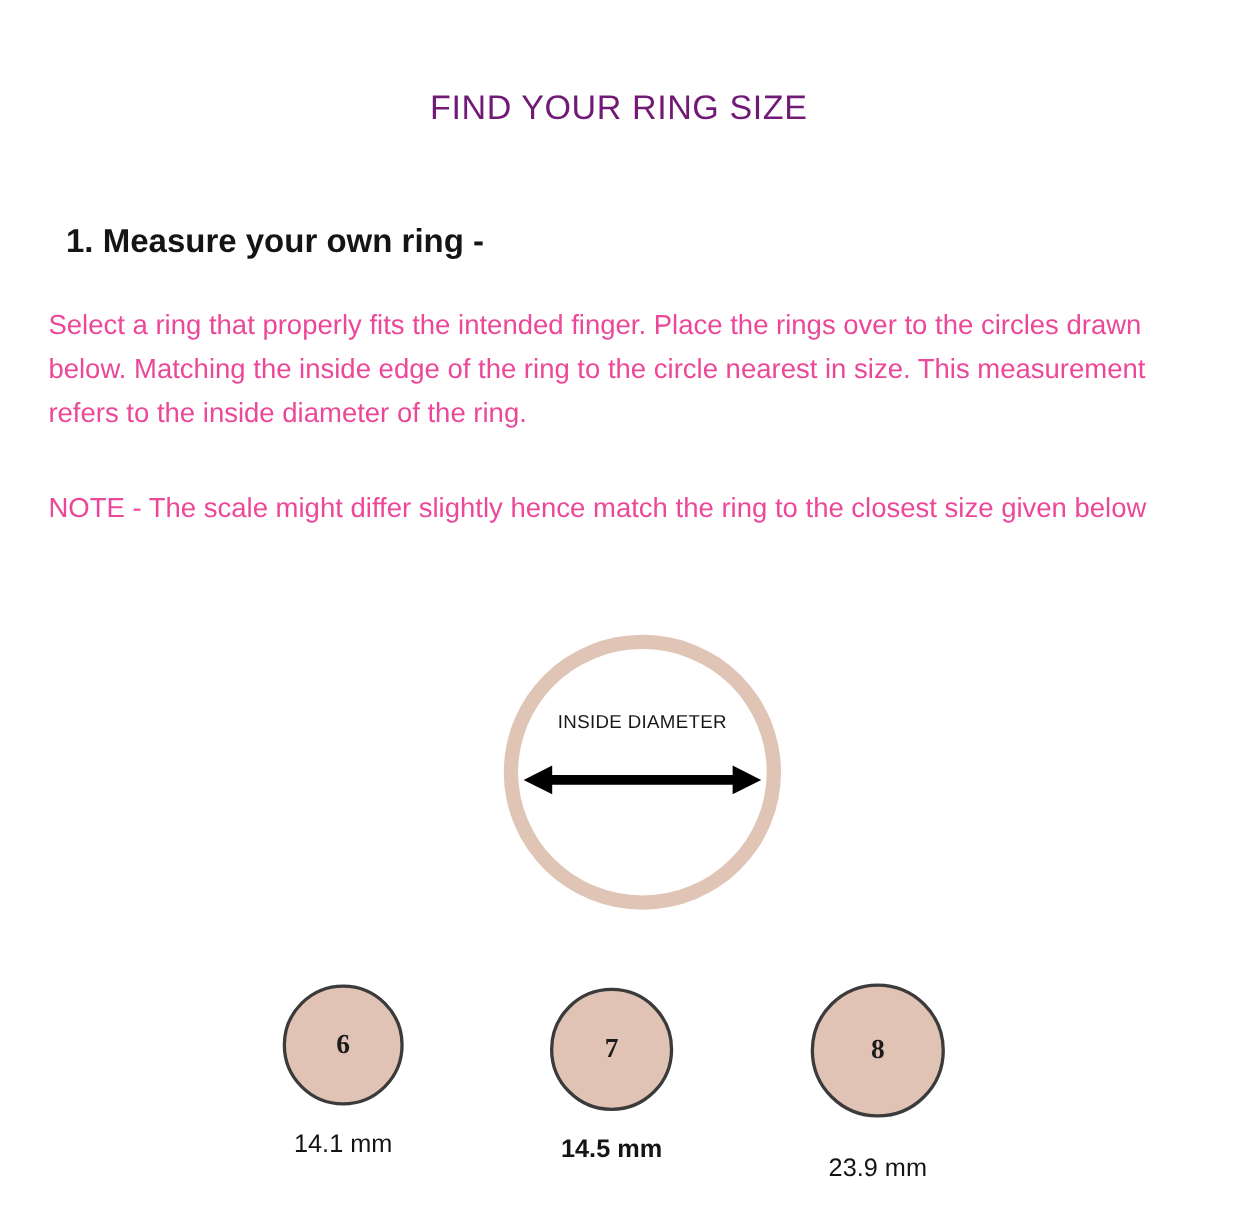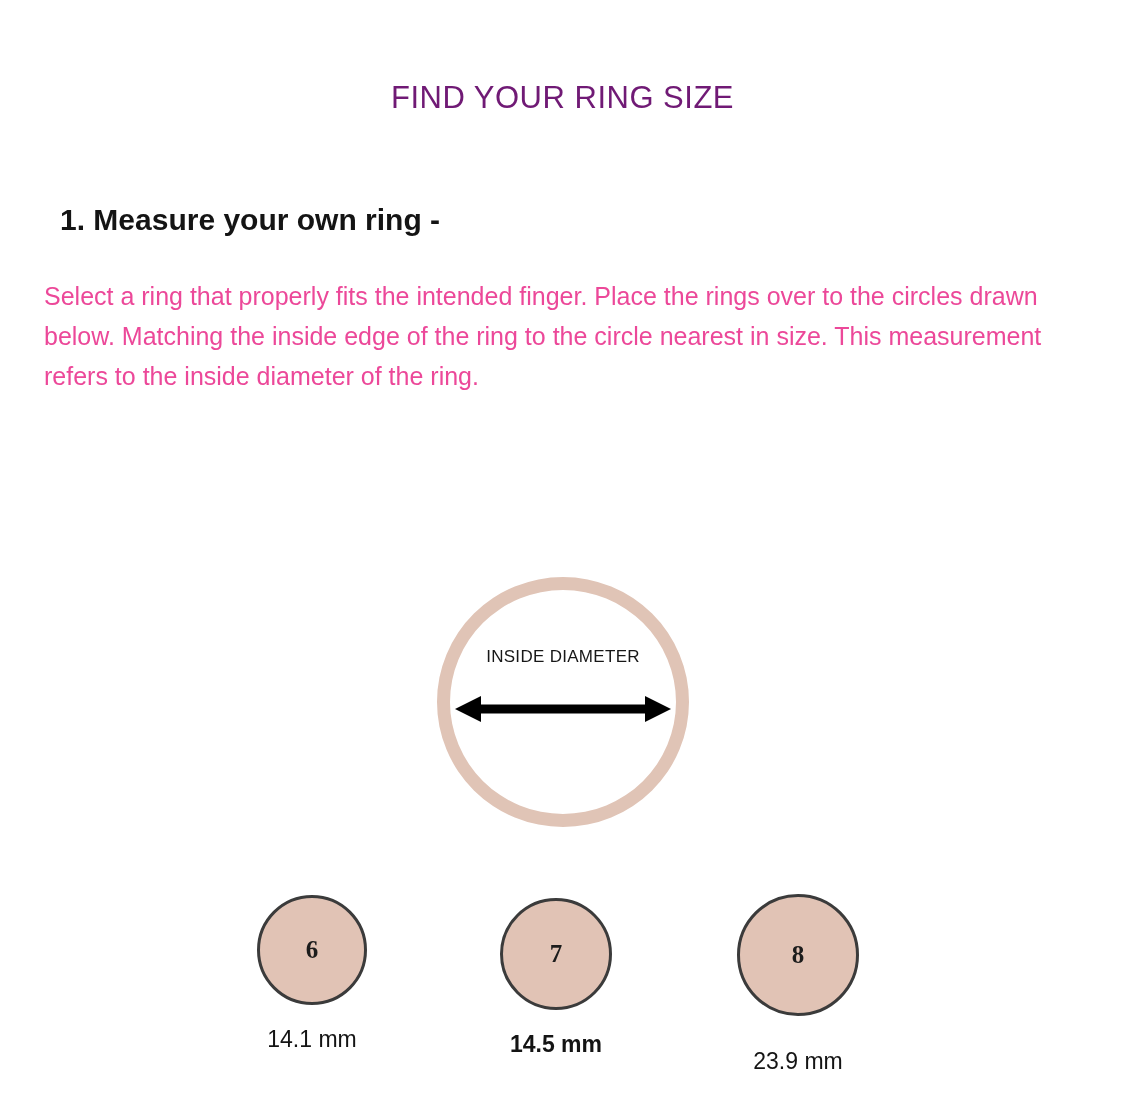--- a/index.html
+++ b/index.html
@@ -51,21 +51,21 @@
     line-height: 40px;
     color: #ec4899;
     font-weight: 400;
   }
   .body-text.p1 { top: 276px; }
   .body-text.p2 { top: 442px; }
 
   
   .big-ring-wrap {
     position: absolute;
-    left: 437px;
+    left: 458px;
     top: 577px;
     width: 252px;
     height: 250px;
   }
   .big-ring {
     position: absolute;
     inset: 0;
     border-radius: 50%;
     border: 13px solid #e0c4b6;
     box-sizing: border-box;
@@ -141,20 +141,21 @@
 <body>
 
 <div class="page">
 
   <div class="title">FIND YOUR RING SIZE</div>
 
   <div class="step-heading">1. Measure your own ring -</div>
 
   <div class="body-text p1">Select a ring that properly fits the intended finger. Place the rings over to the circles drawn below. Matching the inside edge of the ring to the circle nearest in size. This measurement refers to the inside diameter of the ring.</div>
 
+  <div class="body-text p2">NOTE - The scale might differ slightly hence match the ring to the closest size given below</div>
 
   <div class="big-ring-wrap">
     <div class="big-ring"></div>
     <div class="inside-label">INSIDE DIAMETER</div>
     <svg class="arrow-svg" width="232" height="40" viewBox="0 0 232 40">
       <line x1="28" y1="20" x2="204" y2="20" stroke="#000000" stroke-width="9"></line>
       <polygon points="8,20 34,7 34,33" fill="#000000"></polygon>
       <polygon points="224,20 198,7 198,33" fill="#000000"></polygon>
     </svg>
   </div>

